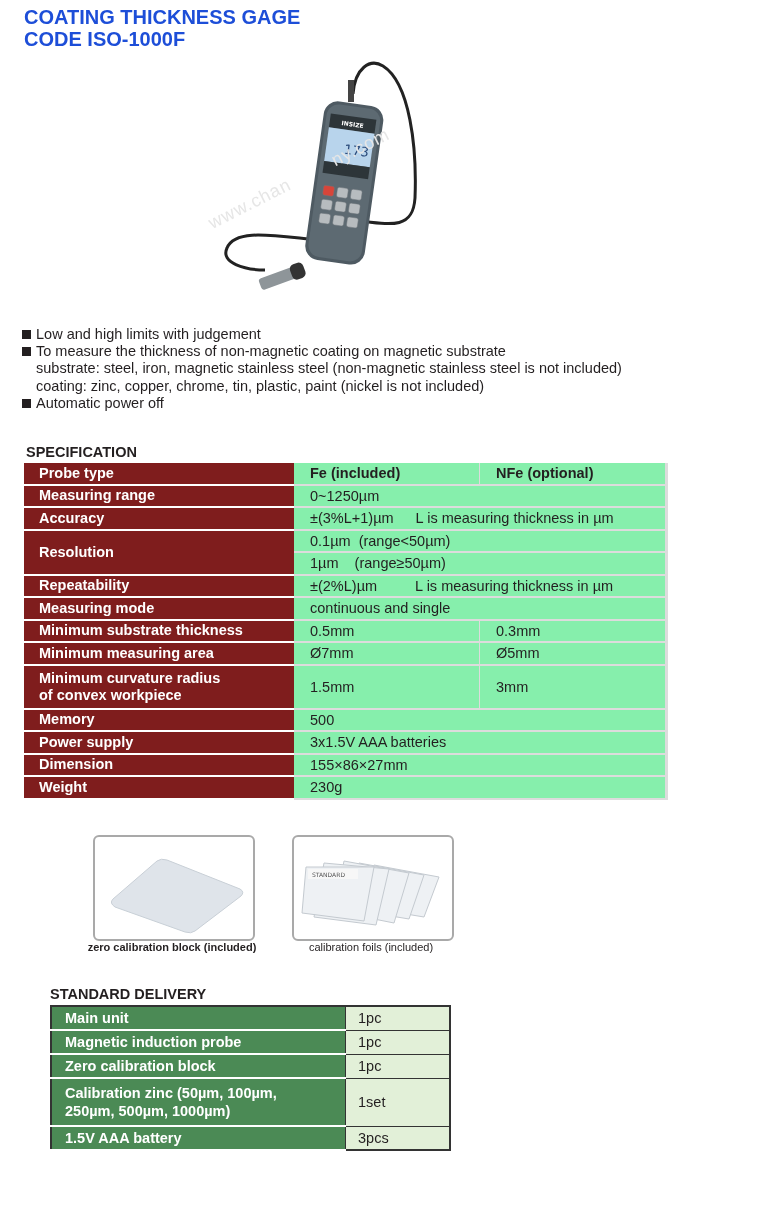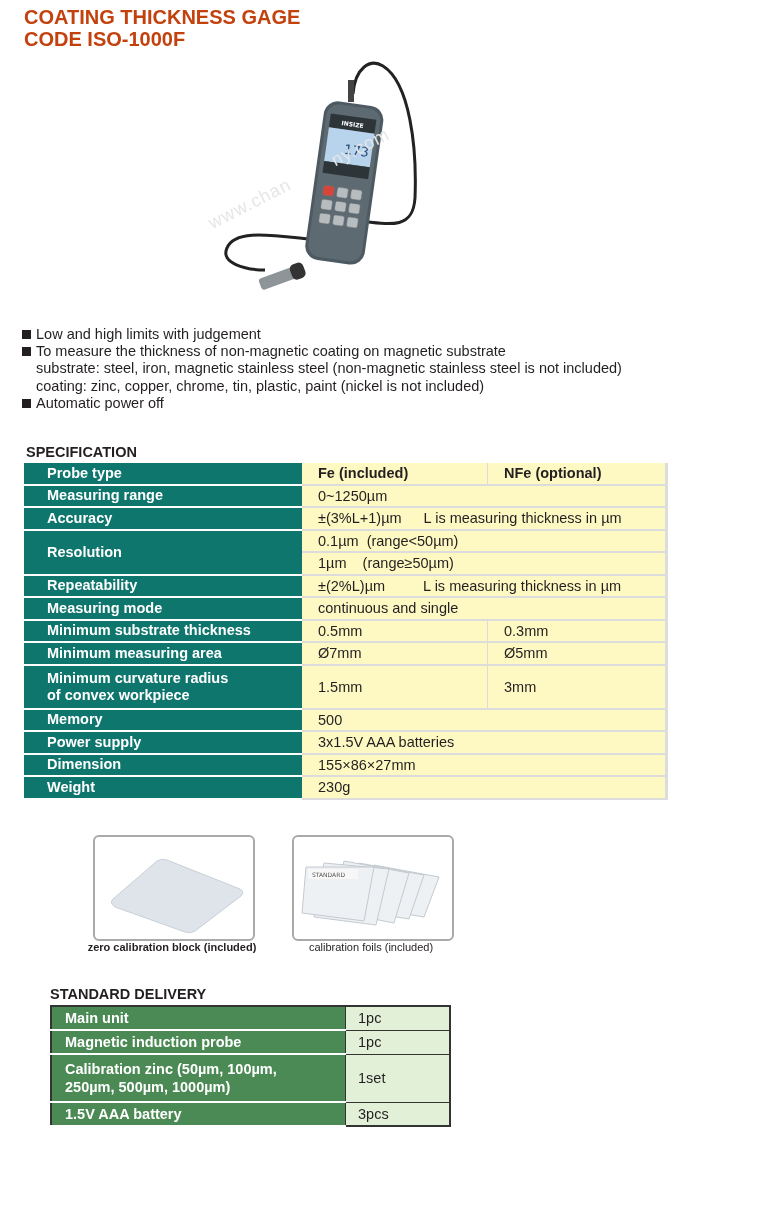--- a/index.html
+++ b/index.html
@@ -1,39 +1,39 @@
 <!DOCTYPE html>
 <html><head>
 <meta charset="utf-8">
 <style>
   html, body { margin:0; padding:0; background:#ffffff; }
   body { width:780px; height:1214px; position:relative; overflow:hidden;
          font-family:"Liberation Sans", sans-serif; color:#231f20; }
 
   .title { position:absolute; left:24px; top:6px; font-size:20px; font-weight:bold;
-           line-height:22px; letter-spacing:0px; color:#c2410c; }
+           line-height:22px; letter-spacing:0px; color:#1d4ed8; }
 
   .product { position:absolute; left:205px; top:58px; width:260px; height:245px; }
   .watermark { position:absolute; left:205px; top:150px; font-size:18px; color:#e6e6e6;
                transform:rotate(-27deg); transform-origin:left top; letter-spacing:1px; }
 
   .features { position:absolute; left:22px; top:326px; width:700px; font-size:14.5px;
               line-height:17.2px; color:#231f20; height:100px; overflow:hidden; }
   .feat { position:relative; padding-left:14px; }
   .feat .bullet { position:absolute; left:0; top:4px; width:9px; height:9px; background:#231f20; }
   .feat .sub { display:block; }
 
   .spec-title { position:absolute; left:26px; top:444px; font-size:14.5px; font-weight:bold;text-align:right; }
 
   table.spec { position:absolute; left:24px; top:463px; border-collapse:separate; border-spacing:0;
                width:644px; font-size:14.5px; }
   table.spec td { height:20.5px; padding:0; border-bottom:2px solid #dcdcdc; }
-  table.spec td.lbl { background:#0f766e; color:#ffffff; font-weight:bold; padding-left:23px;
+  table.spec td.lbl { background:#7f1d1d; color:#ffffff; font-weight:bold; padding-left:15px;
                       width:255px; border-bottom:2px solid #ffffff; line-height:17px; }
-  table.spec td.v { padding-left:16px; background:#fef9c3; }
+  table.spec td.v { padding-left:16px; background:#86efac; }
   table.spec td.v1 { width:169px; border-right:1px solid #dcdcdc; }
   table.spec td.last { border-right:3px solid #dcdcdc; }
   table.spec td.hdr { font-weight:bold; }
   .gap { display:inline-block; width:22px; }
 
   .acc { position:absolute; top:835px; width:158px; height:102px; border:2px solid #a9a9a9;
          border-radius:6px; background:#fff; overflow:hidden; }
   .acc-cap { position:absolute; top:941px; font-size:11px; color:#231f20; text-align:center; width:200px; }
 
   .del-title { position:absolute; left:50px; top:986px; font-size:14.5px; font-weight:bold; }
@@ -197,20 +197,24 @@
 <table class="del">
   <tbody>
       <tr>
     <td class="lbl">Main unit</td>
     <td class="v">1pc</td>
   </tr>
   <tr>
     <td class="lbl">Magnetic induction probe</td>
     <td class="v">1pc</td>
   </tr>
+  <tr>
+    <td class="lbl">Zero calibration block</td>
+    <td class="v">1pc</td>
+  </tr>
   <tr style="height:48px;">
     <td class="lbl">
           <div>Calibration zinc (50µm, 100µm,</div>
           <div>250µm, 500µm, 1000µm)</div>
         </td>
     <td class="v">1set</td>
   </tr>
   <tr>
     <td class="lbl">1.5V AAA battery</td>
     <td class="v">3pcs</td>

